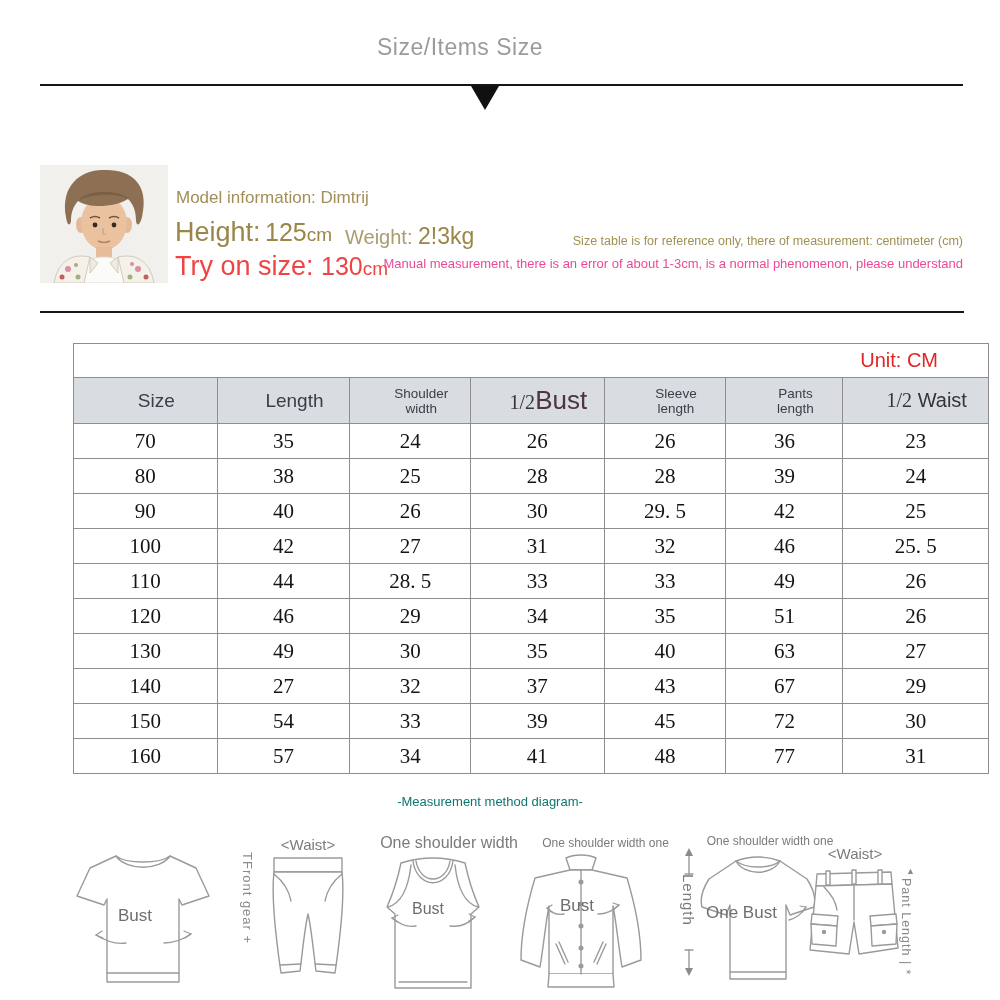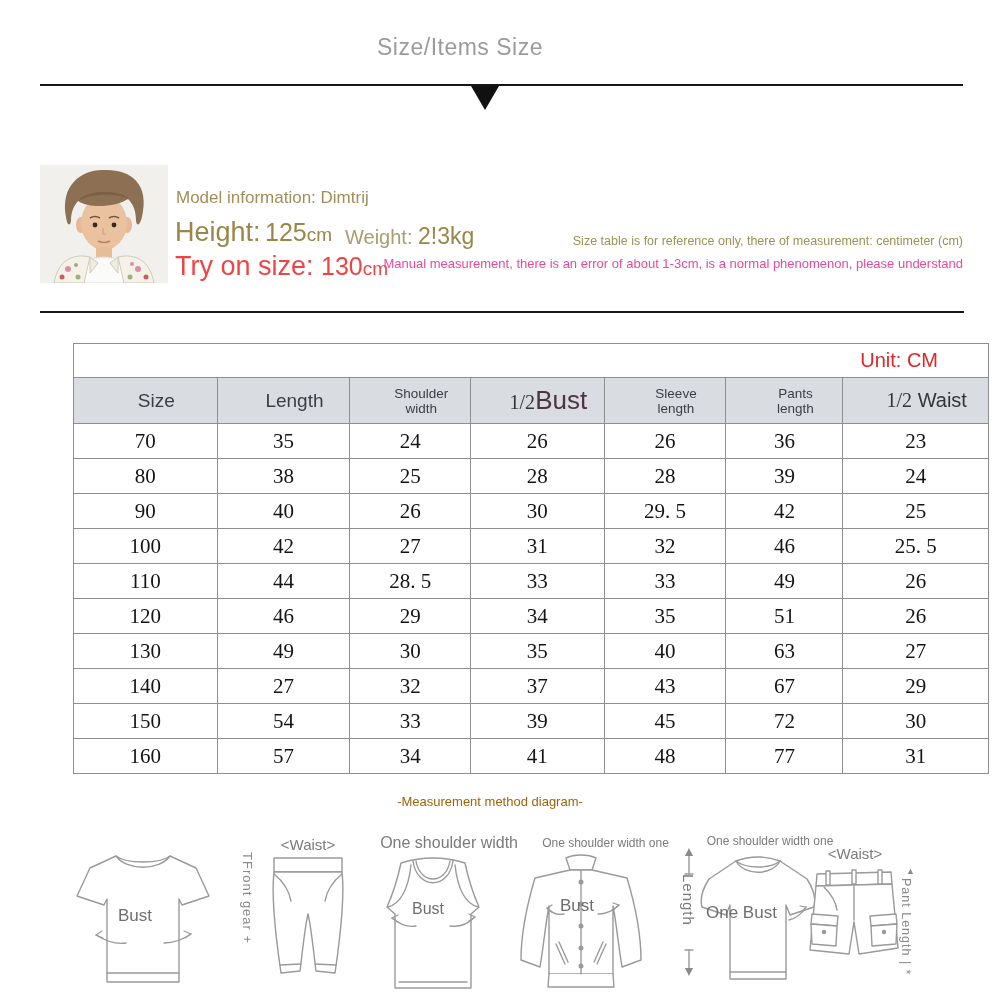--- a/index.html
+++ b/index.html
@@ -42,21 +42,21 @@
                 color:#e02626; font-size:20px; }
   .head-row th { height:46px; background:#d9dce0; color:#3b3e44; font-weight:normal; font-size:19px;padding-left:22px; }
   .head-row th.small { font-size:13.5px; line-height:15px; }
   .head-row .frac { font-family:"Liberation Serif", serif; font-size:20px; color:#33353a; }
   .head-row .bust { font-size:26px; color:#4d3440; }
   .head-row .after-frac { font-size:20px; color:#33353a; }
   .size-table tbody td { height:35px; font-family:"Liberation Serif", serif;
                          font-size:21px; color:#141414; }
 
   .meas-title { position:absolute; top:794px; left:0; width:980px; text-align:center;
-                font-size:13px; color:#a16207; }
+                font-size:13px; color:#0f766e; }
 
   .diag-label { position:absolute; color:#7b7b7b; }
   .inner-label { position:absolute; color:#6f6f6f; }
   svg.garment { position:absolute; stroke:#9a9a9a; fill:none; stroke-width:1.4;
                 stroke-linejoin:round; stroke-linecap:round; }
   .vtext { writing-mode:vertical-rl; text-orientation:mixed; position:absolute;
            color:#8a8a8a; letter-spacing:1px; }
 </style>
 </head>
 <body>

